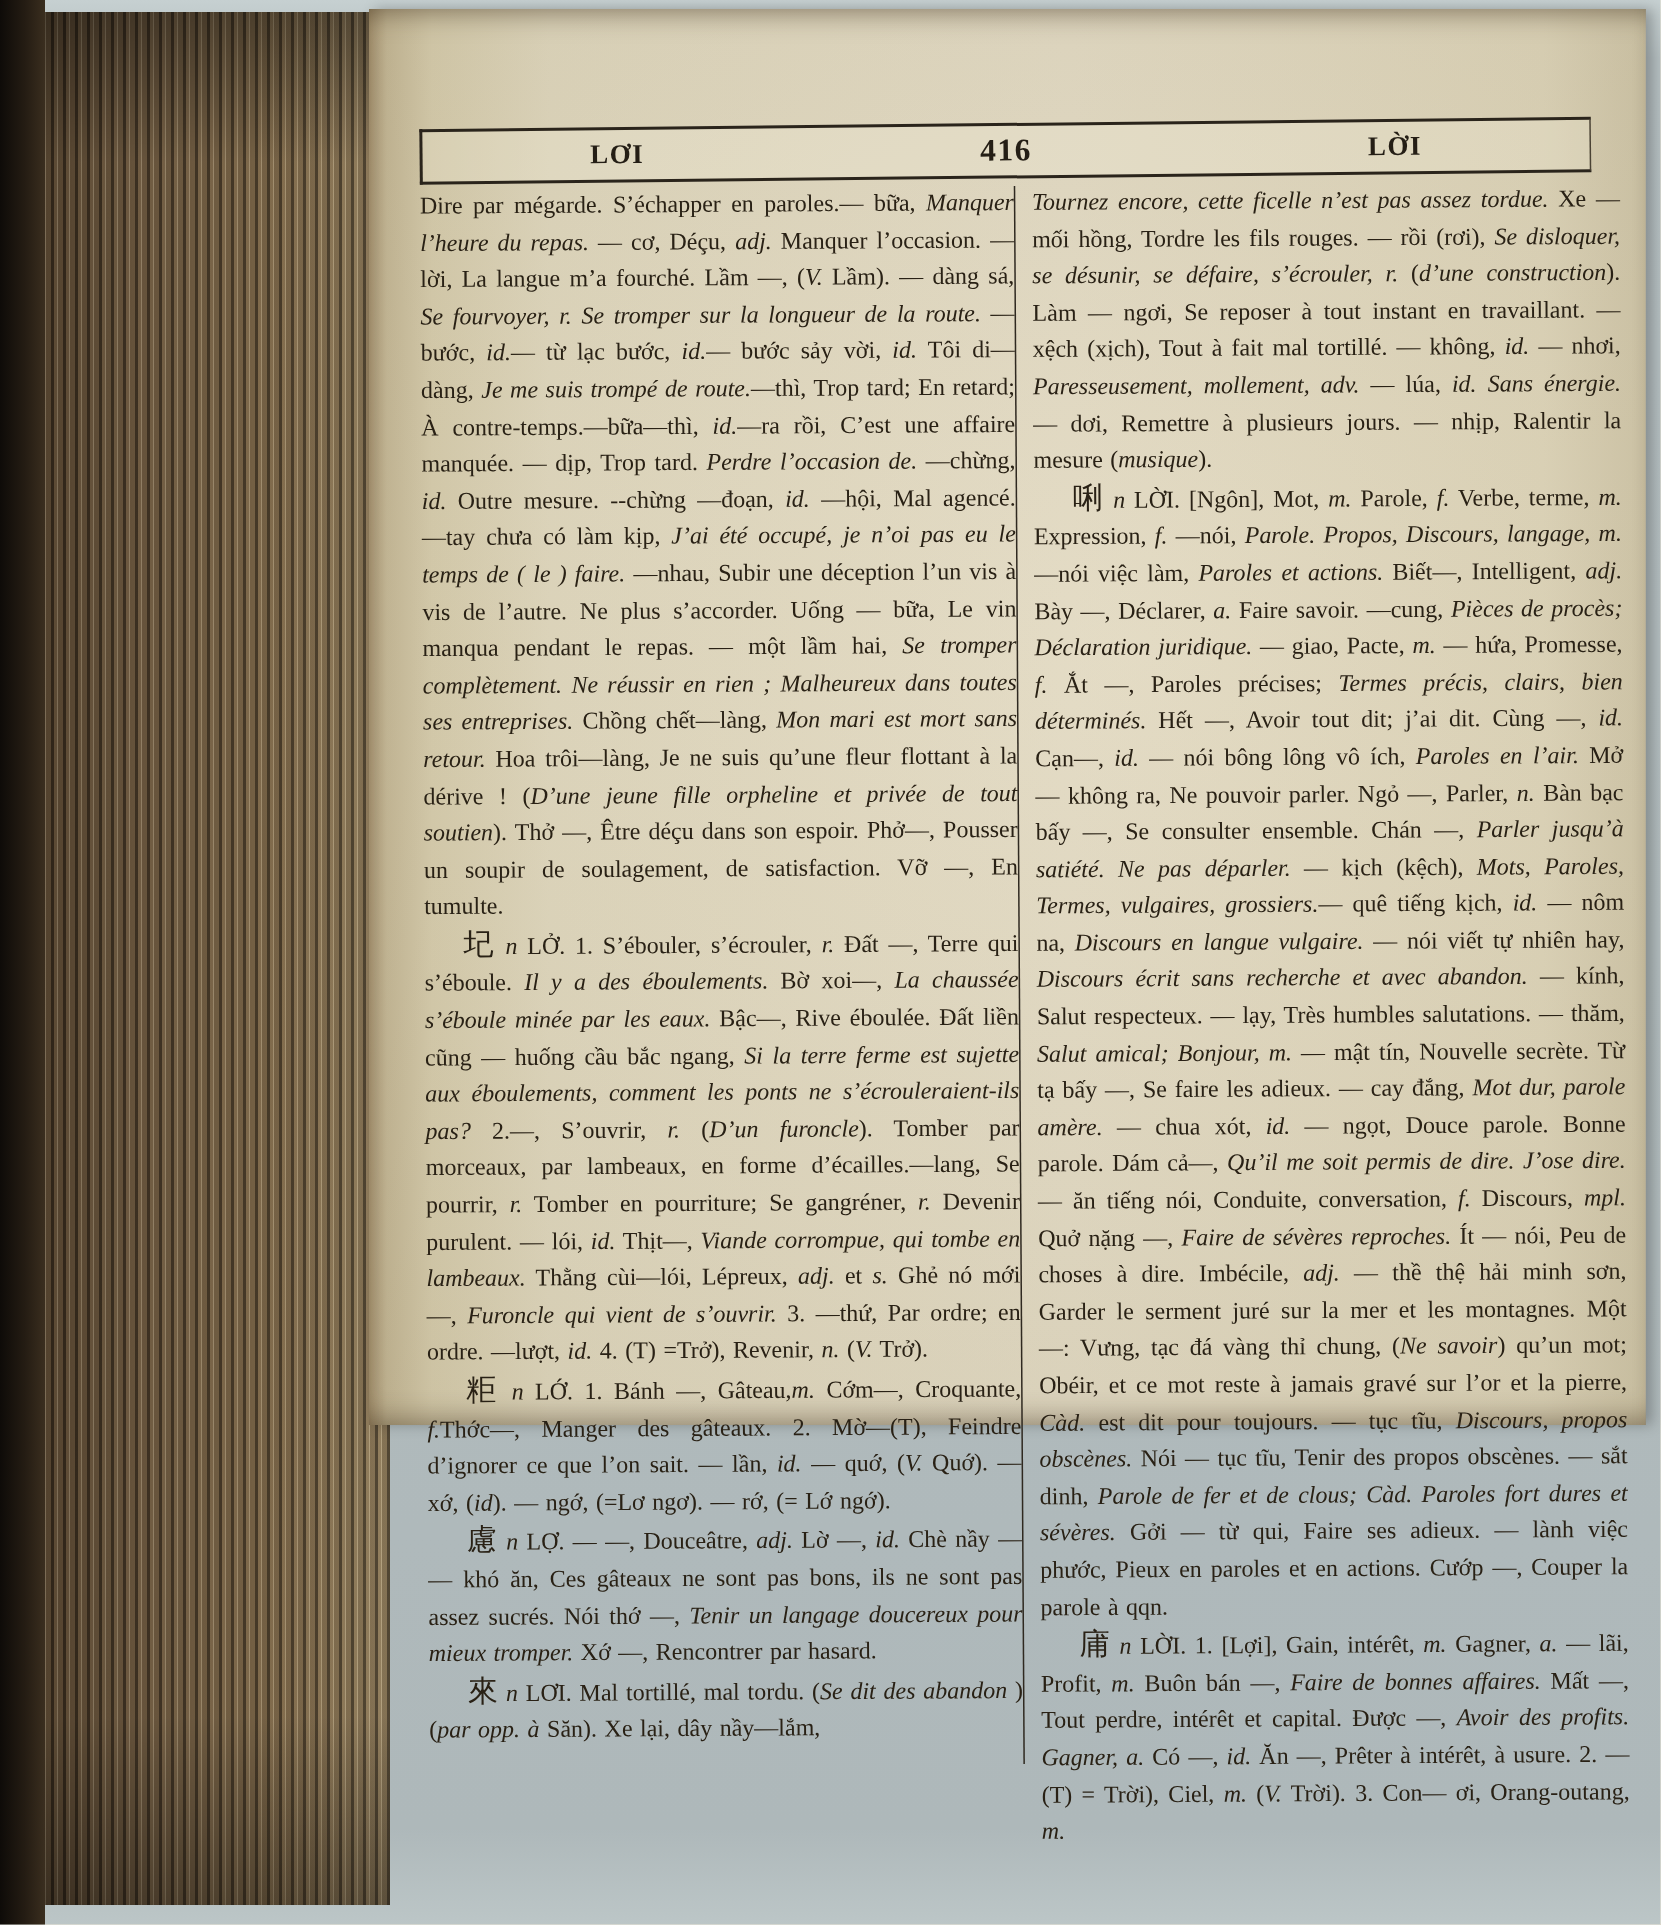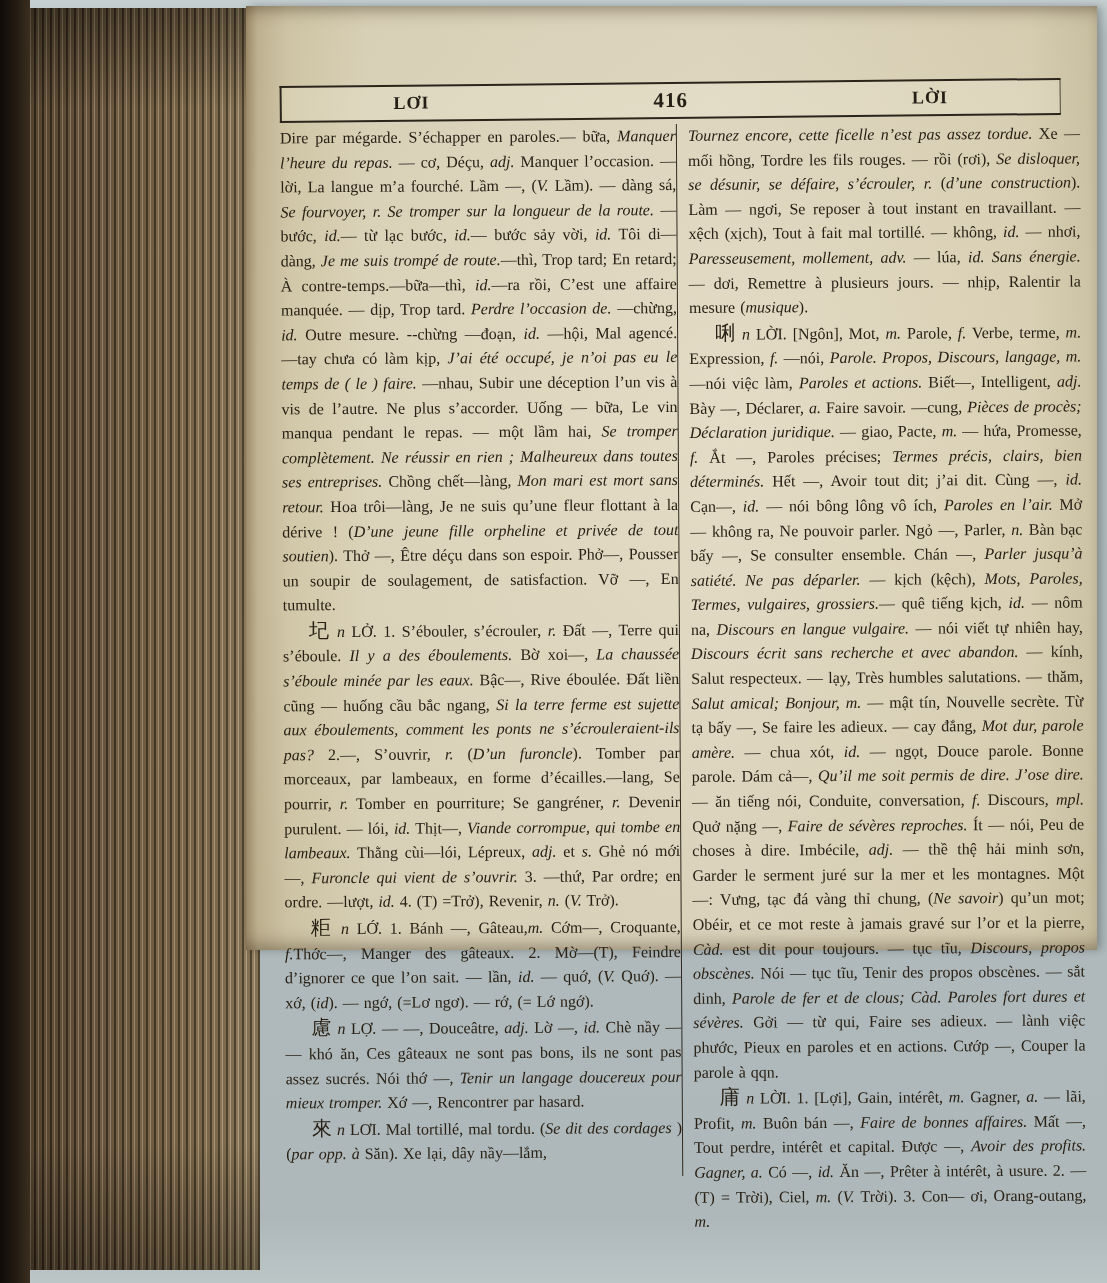--- a/index.html
+++ b/index.html
@@ -76,21 +76,21 @@
         <div class="pageno">416</div>
         <div class="head">LỜI</div>
       </div>
 
       <div class="textblock">
         <div class="col left">
             <p class="para"><span>Dire par mégarde. S’échapper en paroles.— bữa, </span><span class="i">Manquer l’heure du repas.</span><span> — cơ, Déçu, </span><span class="i">adj.</span><span> Manquer l’occasion. — lời, La langue m’a fourché. Lầm —, (</span><span class="i">V.</span><span> Lầm). — dàng sá, </span><span class="i">Se fourvoyer, r. Se tromper sur la longueur de la route.</span><span> — bước, </span><span class="i">id.</span><span>— từ lạc bước, </span><span class="i">id.</span><span>— bước sảy vời, </span><span class="i">id.</span><span> Tôi di— dàng, </span><span class="i">Je me suis trompé de route.</span><span>—thì, Trop tard; En retard; À contre-temps.—bữa—thì, </span><span class="i">id.</span><span>—ra rồi, C’est une affaire manquée. — dịp, Trop tard. </span><span class="i">Perdre l’occasion de.</span><span> —chừng, </span><span class="i">id.</span><span> Outre mesure. --chừng —đoạn, </span><span class="i">id.</span><span> —hội, Mal agencé. —tay chưa có làm kịp, </span><span class="i">J’ai été occupé, je n’oi pas eu le temps de ( le ) faire.</span><span> —nhau, Subir une déception l’un vis à vis de l’autre. Ne plus s’accorder. Uống — bữa, Le vin manqua pendant le repas. — một lầm hai, </span><span class="i">Se tromper complètement. Ne réussir en rien ; Malheureux dans toutes ses entreprises.</span><span> Chồng chết—làng, </span><span class="i">Mon mari est mort sans retour.</span><span> Hoa trôi—làng, Je ne suis qu’une fleur flottant à la dérive ! (</span><span class="i">D’une jeune fille orpheline et privée de tout soutien</span><span>). Thở —, Être déçu dans son espoir. Phở—, Pousser un soupir de soulagement, de satisfaction. Vỡ —, En tumulte.</span></p>
             <p class="para indent"><span class="c">圮</span><span> </span><span class="i">n</span><span> </span><span class="b">LỞ. 1.</span><span> S’ébouler, s’écrouler, </span><span class="i">r.</span><span> Đất —, Terre qui s’éboule. </span><span class="i">Il y a des éboulements.</span><span> Bờ xoi—, </span><span class="i">La chaussée s’éboule minée par les eaux.</span><span> Bậc—, Rive éboulée. Đất liền cũng — huống cầu bắc ngang, </span><span class="i">Si la terre ferme est sujette aux éboulements, comment les ponts ne s’écrouleraient-ils pas?</span><span> </span><span class="b">2.</span><span>—, S’ouvrir, </span><span class="i">r.</span><span> (</span><span class="i">D’un furoncle</span><span>). Tomber par morceaux, par lambeaux, en forme d’écailles.—lang, Se pourrir, </span><span class="i">r.</span><span> Tomber en pourriture; Se gangréner, </span><span class="i">r.</span><span> Devenir purulent. — lói, </span><span class="i">id.</span><span> Thịt—, </span><span class="i">Viande corrompue, qui tombe en lambeaux.</span><span> Thằng cùi—lói, Lépreux, </span><span class="i">adj.</span><span> et </span><span class="i">s.</span><span> Ghẻ nó mới —, </span><span class="i">Furoncle qui vient de s’ouvrir.</span><span> </span><span class="b">3.</span><span> —thứ, Par ordre; en ordre. —lượt, </span><span class="i">id.</span><span> </span><span class="b">4.</span><span> (T) =Trở), Revenir, </span><span class="i">n.</span><span> (</span><span class="i">V.</span><span> Trở).</span></p>
             <p class="para indent"><span class="c">粔</span><span> </span><span class="i">n</span><span> </span><span class="b">LỚ. 1.</span><span> Bánh —, Gâteau,</span><span class="i">m.</span><span> Cớm—, Croquante, </span><span class="i">f.</span><span>Thớc—, Manger des gâteaux. </span><span class="b">2.</span><span> Mờ—(T), Feindre d’ignorer ce que l’on sait. — lần, </span><span class="i">id.</span><span> — quớ, (</span><span class="i">V.</span><span> Quớ). — xớ, (</span><span class="i">id</span><span>). — ngớ, (=Lơ ngơ). — rớ, (= Lớ ngớ).</span></p>
             <p class="para indent"><span class="c">慮</span><span> </span><span class="i">n</span><span> </span><span class="b">LỢ.</span><span> — —, Douceâtre, </span><span class="i">adj.</span><span> Lờ —, </span><span class="i">id.</span><span> Chè nầy — — khó ăn, Ces gâteaux ne sont pas bons, ils ne sont pas assez sucrés. Nói thớ —, </span><span class="i">Tenir un langage doucereux pour mieux tromper.</span><span> Xớ —, Rencontrer par hasard.</span></p>
-            <p class="para indent"><span class="c">來</span><span> </span><span class="i">n</span><span> </span><span class="b">LƠI.</span><span> Mal tortillé, mal tordu. (</span><span class="i">Se dit des cordages</span><span> ) (</span><span class="i">par opp. à</span><span> Săn). Xe lại, dây nầy—lắm,</span></p>
+            <p class="para indent"><span class="c">來</span><span> </span><span class="i">n</span><span> </span><span class="b">LƠI.</span><span> Mal tortillé, mal tordu. (</span><span class="i">Se dit des abandon</span><span> ) (</span><span class="i">par opp. à</span><span> Săn). Xe lại, dây nầy—lắm,</span></p>
           </div>
         <div class="col right">
             <p class="para"><span class="i">Tournez encore, cette ficelle n’est pas assez tordue.</span><span> Xe — mối hồng, Tordre les fils rouges. — rồi (rơi), </span><span class="i">Se disloquer, se désunir, se défaire, s’écrouler, r.</span><span> (</span><span class="i">d’une construction</span><span>). Làm — ngơi, Se reposer à tout instant en travaillant. — xệch (xịch), Tout à fait mal tortillé. — không, </span><span class="i">id.</span><span> — nhơi, </span><span class="i">Paresseusement, mollement, adv.</span><span> — lúa, </span><span class="i">id.</span><span> </span><span class="i">Sans énergie.</span><span> — dơi, Remettre à plusieurs jours. — nhịp, Ralentir la mesure (</span><span class="i">musique</span><span>).</span></p>
             <p class="para indent"><span class="c">唎</span><span> </span><span class="i">n</span><span> </span><span class="b">LỜI.</span><span> [Ngôn], Mot, </span><span class="i">m.</span><span> Parole, </span><span class="i">f.</span><span> Verbe, terme, </span><span class="i">m.</span><span> Expression, </span><span class="i">f.</span><span> —nói, </span><span class="i">Parole. Propos, Discours, langage, m.</span><span> —nói việc làm, </span><span class="i">Paroles et actions.</span><span> Biết—, Intelligent, </span><span class="i">adj.</span><span> Bày —, Déclarer, </span><span class="i">a.</span><span> Faire savoir. —cung, </span><span class="i">Pièces de procès; Déclaration juridique.</span><span> — giao, Pacte, </span><span class="i">m.</span><span> — hứa, Promesse, </span><span class="i">f.</span><span> Ắt —, Paroles précises; </span><span class="i">Termes précis, clairs, bien déterminés.</span><span> Hết —, Avoir tout dit; j’ai dit. Cùng —, </span><span class="i">id.</span><span> Cạn—, </span><span class="i">id.</span><span> — nói bông lông vô ích, </span><span class="i">Paroles en l’air.</span><span> Mở — không ra, Ne pouvoir parler. Ngỏ —, Parler, </span><span class="i">n.</span><span> Bàn bạc bấy —, Se consulter ensemble. Chán —, </span><span class="i">Parler jusqu’à satiété. Ne pas déparler.</span><span> — kịch (kệch), </span><span class="i">Mots, Paroles, Termes, vulgaires, grossiers.</span><span>— quê tiếng kịch, </span><span class="i">id.</span><span> — nôm na, </span><span class="i">Discours en langue vulgaire.</span><span> — nói viết tự nhiên hay, </span><span class="i">Discours écrit sans recherche et avec abandon.</span><span> — kính, Salut respecteux. — lạy, Très humbles salutations. — thăm, </span><span class="i">Salut amical; Bonjour, m.</span><span> — mật tín, Nouvelle secrète. Từ tạ bấy —, Se faire les adieux. — cay đắng, </span><span class="i">Mot dur, parole amère.</span><span> — chua xót, </span><span class="i">id.</span><span> — ngọt, Douce parole. Bonne parole. Dám cả—, </span><span class="i">Qu’il me soit permis de dire. J’ose dire.</span><span> — ăn tiếng nói, Conduite, conversation, </span><span class="i">f.</span><span> Discours, </span><span class="i">mpl.</span><span> Quở nặng —, </span><span class="i">Faire de sévères reproches.</span><span> Ít — nói, Peu de choses à dire. Imbécile, </span><span class="i">adj.</span><span> — thề thệ hải minh sơn, Garder le serment juré sur la mer et les montagnes. Một —: Vưng, tạc đá vàng thỉ chung, (</span><span class="i">Ne savoir</span><span>) qu’un mot; Obéir, et ce mot reste à jamais gravé sur l’or et la pierre, </span><span class="i">Càd.</span><span> est dit pour toujours. — tục tĩu, </span><span class="i">Discours, propos obscènes.</span><span> Nói — tục tĩu, Tenir des propos obscènes. — sắt dinh, </span><span class="i">Parole de fer et de clous; Càd. Paroles fort dures et sévères.</span><span> Gởi — từ qui, Faire ses adieux. — lành việc phước, Pieux en paroles et en actions. Cướp —, Couper la parole à qqn.</span></p>
             <p class="para indent"><span class="c">庯</span><span> </span><span class="i">n</span><span> </span><span class="b">LỜI. 1.</span><span> [Lợi], Gain, intérêt, </span><span class="i">m.</span><span> Gagner, </span><span class="i">a.</span><span> — lãi, Profit, </span><span class="i">m.</span><span> Buôn bán —, </span><span class="i">Faire de bonnes affaires.</span><span> Mất —, Tout perdre, intérêt et capital. Được —, </span><span class="i">Avoir des profits. Gagner, a.</span><span> Có —, </span><span class="i">id.</span><span> Ăn —, Prêter à intérêt, à usure. </span><span class="b">2.</span><span> —(T) = Trời), Ciel, </span><span class="i">m.</span><span> (</span><span class="i">V.</span><span> Trời). </span><span class="b">3.</span><span> Con— ơi, Orang-outang, </span><span class="i">m.</span></p>
           </div>
       </div>
 
     </div>
   </div>

